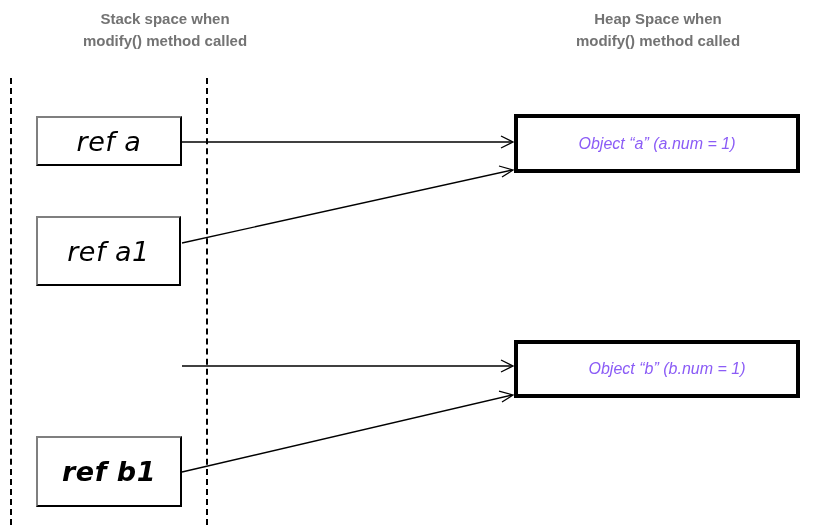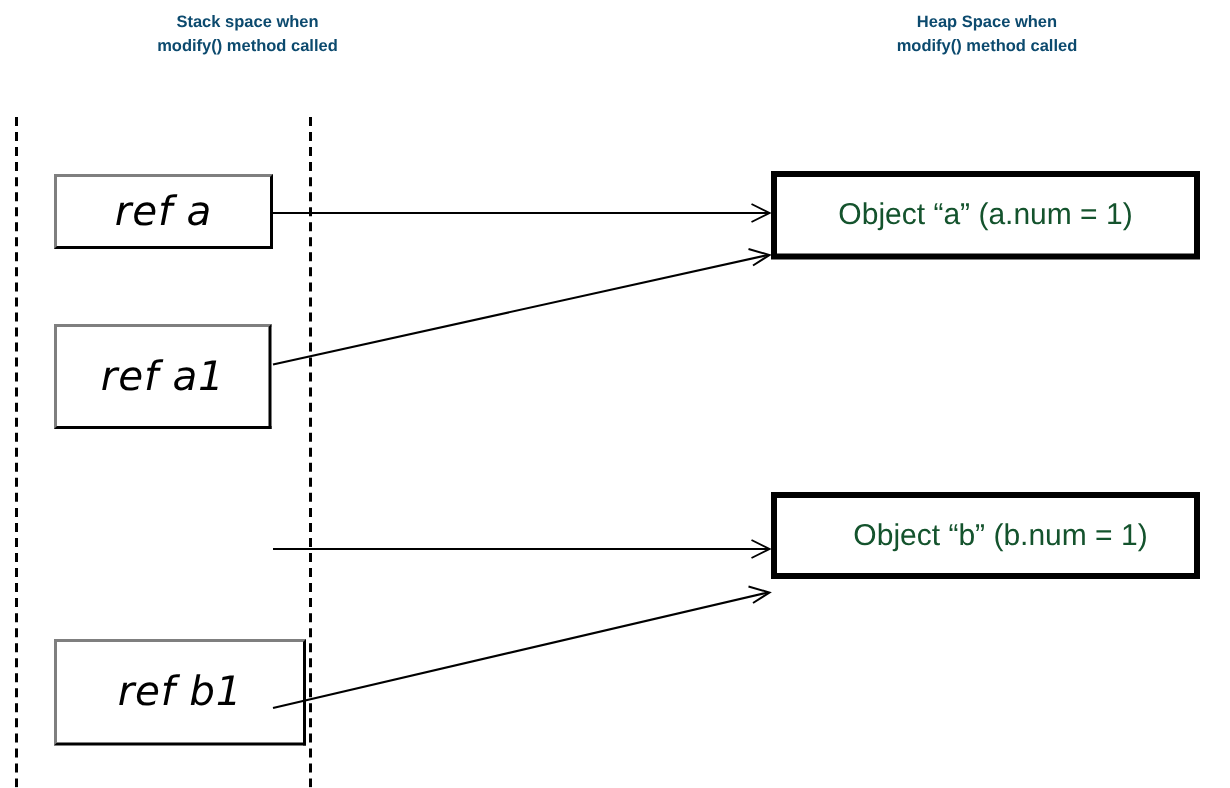--- a/index.html
+++ b/index.html
@@ -12,23 +12,23 @@
     width: 820px;
     height: 525px;
     background: #ffffff;
     font-family: "Liberation Sans", sans-serif;
     overflow: hidden;
   }
   .title {
     position: absolute;
     text-align: center;
     font-weight: bold;
-    font-size: 11px;
+    font-size: 15px;
     line-height: 1.45;
-    color: #0c4a6e;
+    color: #737373;
     white-space: nowrap;
   }
   .title .ital {
   }
   #title-stack {
     left: 20px;
     top: 8px;
     width: 290px;
   }
   #title-heap {
@@ -61,38 +61,39 @@
   .stack-box span {
     font-family: "DejaVu Sans", sans-serif;
     font-style: italic;
     font-size: 27px;
     color: #000000;
     letter-spacing: 0.5px;
   }
   #box-ref-a  { left: 36px; top: 116px; width: 146px; height: 50px; }
   #box-ref-a1 { left: 36px; top: 216px; width: 145px; height: 70px; }
   #box-ref-b  { left: 36px; top: 340px; width: 146px; height: 70px; }
-  #box-ref-b1 { left: 36px; top: 426px; width: 168px; height: 71px; }
+  #box-ref-b1 { left: 36px; top: 436px; width: 146px; height: 71px; font-weight: bold; }
 
   .heap-box {
     position: absolute;
     box-sizing: border-box;
     background: #ffffff;
     border: 4px solid #000000;
     display: flex;
     align-items: center;
     justify-content: center;
   }
   .heap-box span {
     font-family: "Liberation Sans", sans-serif;
-    font-size: 20px;
-    color: #14532d;
+    font-size: 16px;
+    color: #8b5cf6;
+    font-style: italic;
   }
   #box-object-a { left: 514px; top: 114px; width: 286px; height: 59px; }
-  #box-object-b { left: 514px; top: 328px; width: 286px; height: 58px; padding-left: 20px; }
+  #box-object-b { left: 514px; top: 340px; width: 286px; height: 58px; padding-left: 20px; }
 
   #arrows {
     position: absolute;
     left: 0;
     top: 0;
     width: 820px;
     height: 525px;
     pointer-events: none;
   }
 </style>

